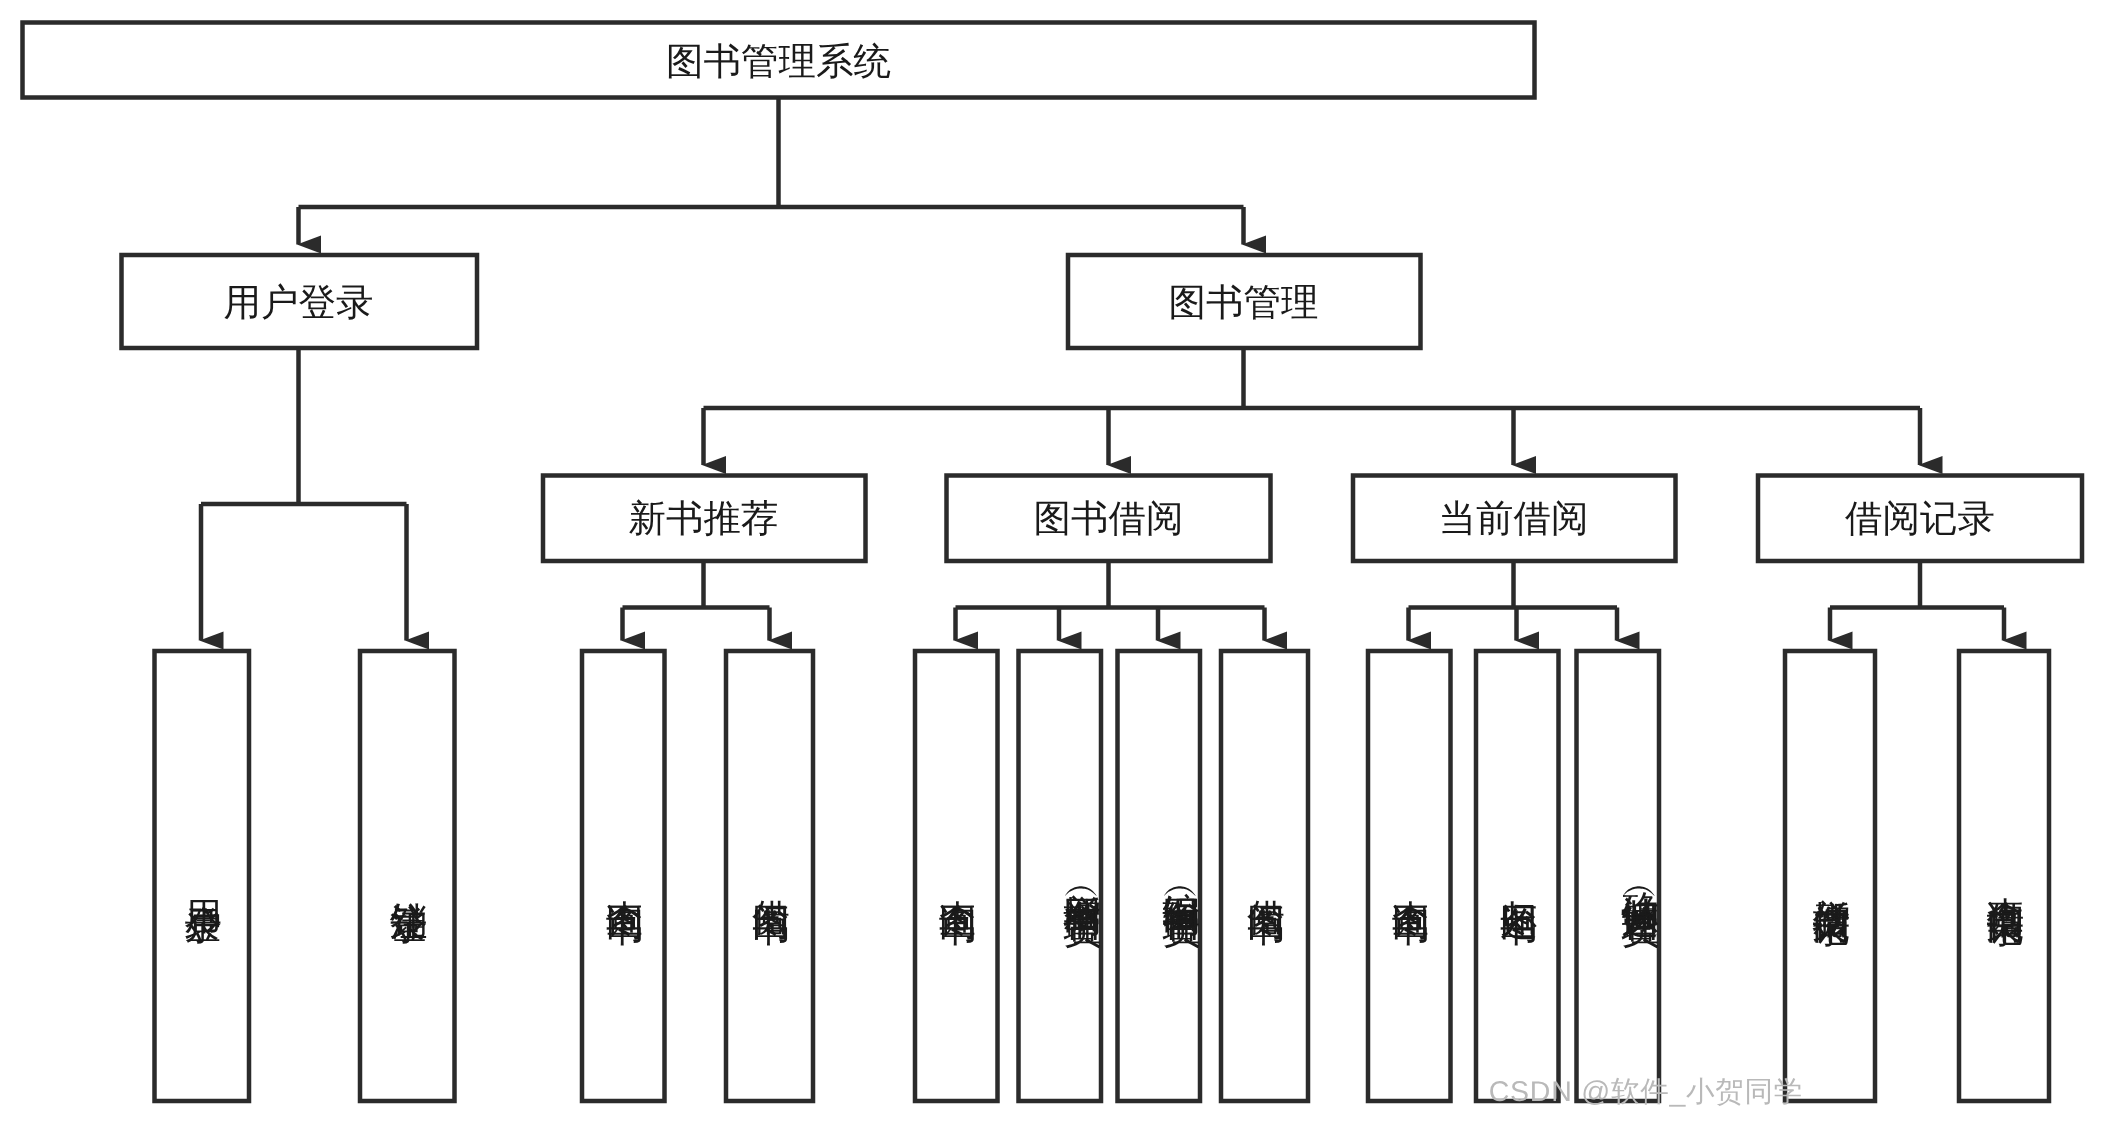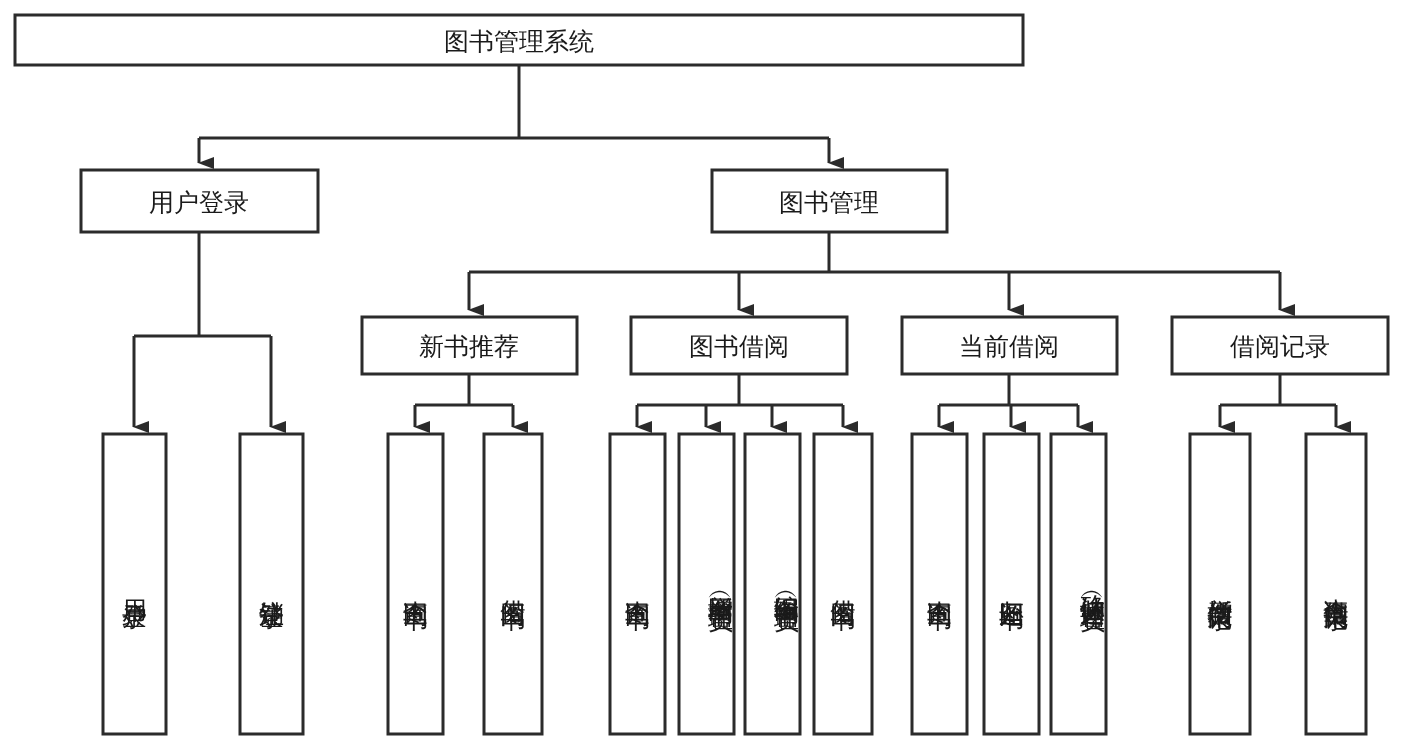--- a/index.html
+++ b/index.html
@@ -203,13 +203,14 @@
   <div class="leaf-label" style="left:610px; top:434px; width:55px; height:300px;">查询图书</div>
   <div class="leaf-label" style="left:679px; top:440px; width:55px; height:288px; align-items:flex-start;">新增图书（管理员）</div>
   <div class="leaf-label" style="left:745px; top:440px; width:55px; height:288px; align-items:flex-start;">编辑图书（管理员）</div>
   <div class="leaf-label" style="left:814px; top:434px; width:58px; height:300px;">借阅图书</div>
   <div class="leaf-label" style="left:912px; top:434px; width:55px; height:300px;">查询图书</div>
   <div class="leaf-label" style="left:984px; top:434px; width:55px; height:300px;">归还图书</div>
   <div class="leaf-label" style="left:1051px; top:440px; width:55px; height:288px; align-items:flex-start;">确认归还（管理员）</div>
   <div class="leaf-label" style="left:1190px; top:434px; width:60px; height:300px;">新增借阅记录</div>
   <div class="leaf-label" style="left:1306px; top:434px; width:60px; height:300px;">查询借阅记录</div>
 
+  <div class="watermark">CSDN @软件_小贺同学</div>
 </div>
 
 </body></html>

